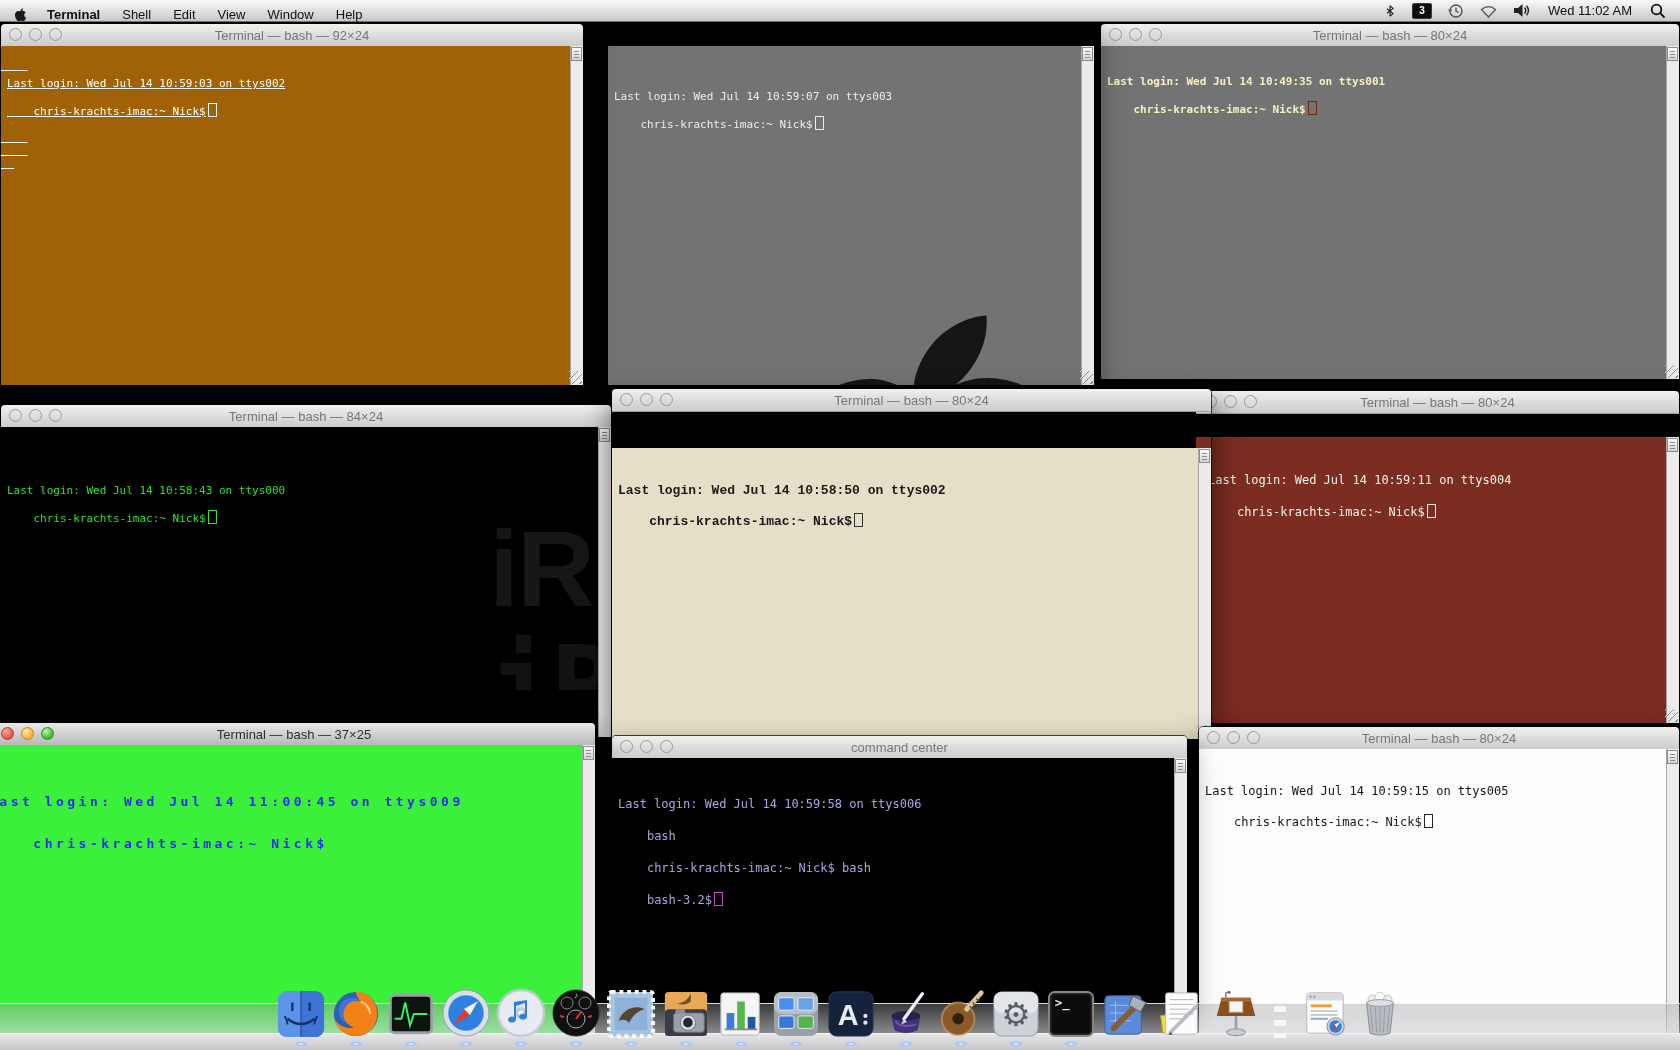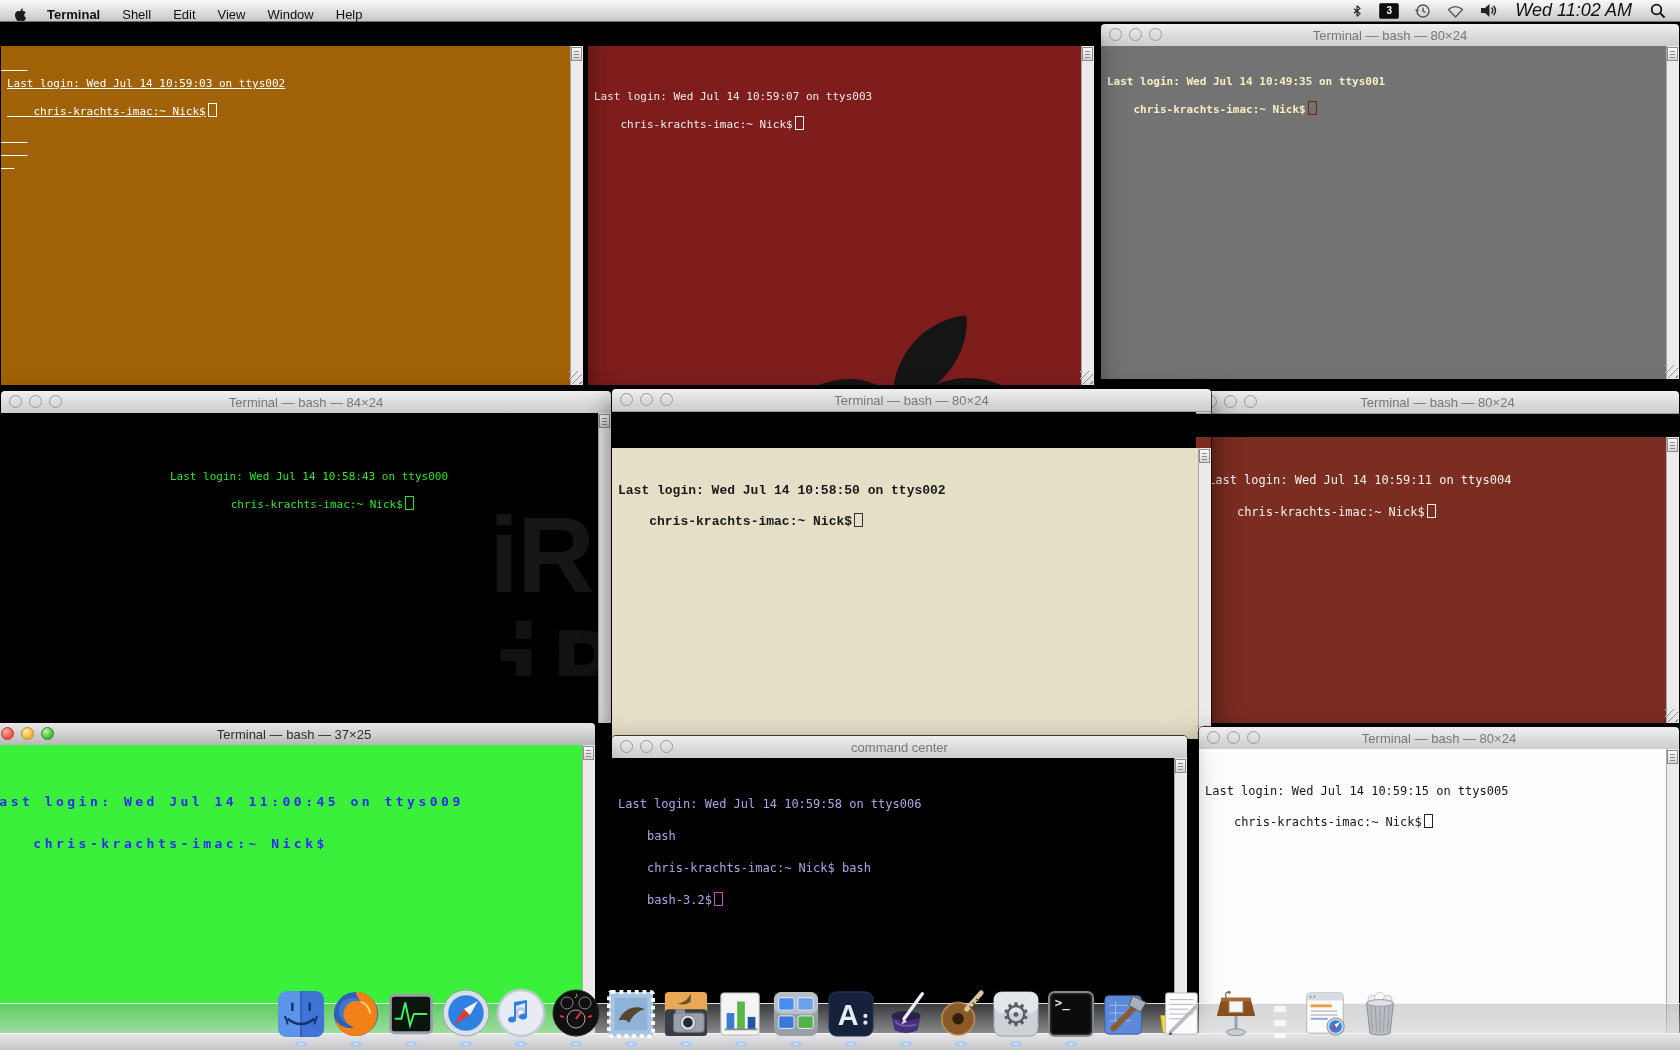--- a/index.html
+++ b/index.html
@@ -11,21 +11,21 @@
     background:linear-gradient(#f9f9f9,#d2d2d2 80%,#c6c6c6);border-bottom:1px solid #6f6f6f;
     display:flex;align-items:center;font-size:13px;color:#111;}
   .menubar .left{display:flex;align-items:center;height:100%;}
   .menubar .mitem{padding:0 11px;height:100%;display:flex;align-items:center;cursor:default;margin-top:8px;}
   .menubar .mapp{font-weight:bold;}
   .menubar .apple{padding:0 9px 0 14px;display:flex;align-items:center;height:100%;}
   .menubar .right{margin-left:auto;display:flex;align-items:center;height:100%;gap:4px;padding-right:8px;}
   .statusicon{height:100%;display:flex;align-items:center;padding:0 6px;}
   .spaces{width:18px;height:14px;background:#0d0d0d;border:1px solid #3a3a3a;border-radius:2px;
     color:#fff;font-size:10px;font-weight:bold;display:flex;align-items:center;justify-content:center;}
-  .clock{padding:0 8px;font-size:18px;font-style:italic;}
+  .clock{padding:0 8px;font-size:13px;}
 
   
   .win{position:absolute;border:1px solid rgba(0,0,0,.75);border-radius:5px 5px 0 0;
     box-shadow:0 12px 28px rgba(0,0,0,.55);box-sizing:border-box;}
   .tbar{position:absolute;left:0;top:0;right:0;height:22px;border-radius:4px 4px 0 0;
     background:linear-gradient(#f0f0f0,#d6d6d6 70%,#cdcdcd);border-bottom:1px solid #9c9c9c;
     display:flex;align-items:center;justify-content:center;font-size:13px;color:#777;}
   .win.active .tbar{background:linear-gradient(#e9e9e9,#c4c4c4 75%,#b8b8b8);color:#2e2e2e;}
   .lights{position:absolute;left:8px;top:4px;display:flex;gap:7px;}
   .lt{width:13px;height:13px;border-radius:50%;box-sizing:border-box;
@@ -44,21 +44,21 @@
     background:linear-gradient(#fdfdfd,#d2d2d2);border:1px solid #8d8d8d;}
   .sb .thumb:after{content:"";position:absolute;left:2px;right:2px;top:3px;height:7px;
     background:repeating-linear-gradient(180deg,#8a8a8a 0 1px,transparent 1px 3px);}
   .grip{position:absolute;right:1px;bottom:1px;width:13px;height:13px;opacity:.85;z-index:4;
     background:repeating-linear-gradient(135deg,rgba(255,255,255,.8) 0 1px,rgba(110,110,110,.9) 1px 2px,transparent 2px 5px);}
 
   
   .w1{left:0;top:23px;width:584px;height:363px;z-index:3;}
   .w2{left:587px;top:23px;width:508px;height:363px;z-index:2;}
   .w3{left:1100px;top:23px;width:580px;height:357px;z-index:1;}
-  .w4{left:0;top:390px;width:612px;height:334px;z-index:5;text-align:center;}
+  .w4{left:0;top:404px;width:612px;height:334px;z-index:5;}
   .w5{left:611px;top:388px;width:601px;height:352px;z-index:6;}
   .w6{left:1195px;top:390px;width:485px;height:334px;z-index:4;}
   .w7{left:-8px;top:722px;width:604px;height:328px;z-index:9;}
   .w8{left:611px;top:735px;width:577px;height:283px;z-index:8;}
   .w9{left:1198px;top:726px;width:482px;height:324px;z-index:7;}
 
   
   .w3 .content{font-weight:bold;line-height:12.5px;}
   .w5 .content{font-family:"Liberation Mono",monospace;font-weight:bold;font-size:13px;line-height:15px;margin-top:37px;}
   .w6 .content{font-size:12px;line-height:15.5px;}
@@ -114,32 +114,40 @@
   </div>
   <div class="content" style="background: #737373; color: rgb(245, 239, 195);">
     <div class="pad"><span>Last login: Wed Jul 14 10:49:35 on ttys001</span><br>
     <span>chris-krachts-imac:~ Nick$</span><span class="cur" style="border-color: rgb(122, 36, 16);"></span></div>
     <div class="sb"><div class="thumb"></div></div>
     <div class="grip"></div>
   </div>
 </div>
 
 <div class="win w2">
-  <div class="content" style="background: #7f1d1d; color: rgb(236, 236, 236);">
+  <div class="content" style="background: #737373; color: rgb(236, 236, 236); margin-left: 20px;">
     <svg class="ghost-apple" viewBox="0 0 100 100" fill="#151515">
         <use href="#apple"></use>
       </svg>
     <div class="pad" style="position:relative;z-index:2"><span>Last login: Wed Jul 14 10:59:07 on ttys003</span><br>
     <span>chris-krachts-imac:~ Nick$</span><span class="cur" style="border-color: rgb(236, 236, 236);"></span></div>
     <div class="sb"><div class="thumb"></div></div>
     <div class="grip"></div>
   </div>
 </div>
 
 <div class="win w1">
+  <div class="tbar">
+    <div class="lights">
+        <span class="lt r"></span>
+        <span class="lt y"></span>
+        <span class="lt g"></span>
+      </div>
+    <span>Terminal — bash — 92×24</span>
+  </div>
   <div class="content" style="background: #a16207; color: rgb(255, 255, 255); text-decoration: underline;">
     <div class="pad"><span>Last login: Wed Jul 14 10:59:03 on ttys002</span><br>
     <span>chris-krachts-imac:~ Nick$</span><span class="cur" style="border-color: rgb(255, 255, 255);"></span></div>
     <div class="sb"><div class="thumb"></div></div>
     <div class="grip"></div>
   </div>
 </div>
 
 <div class="win w6">
   <div class="tbar">

